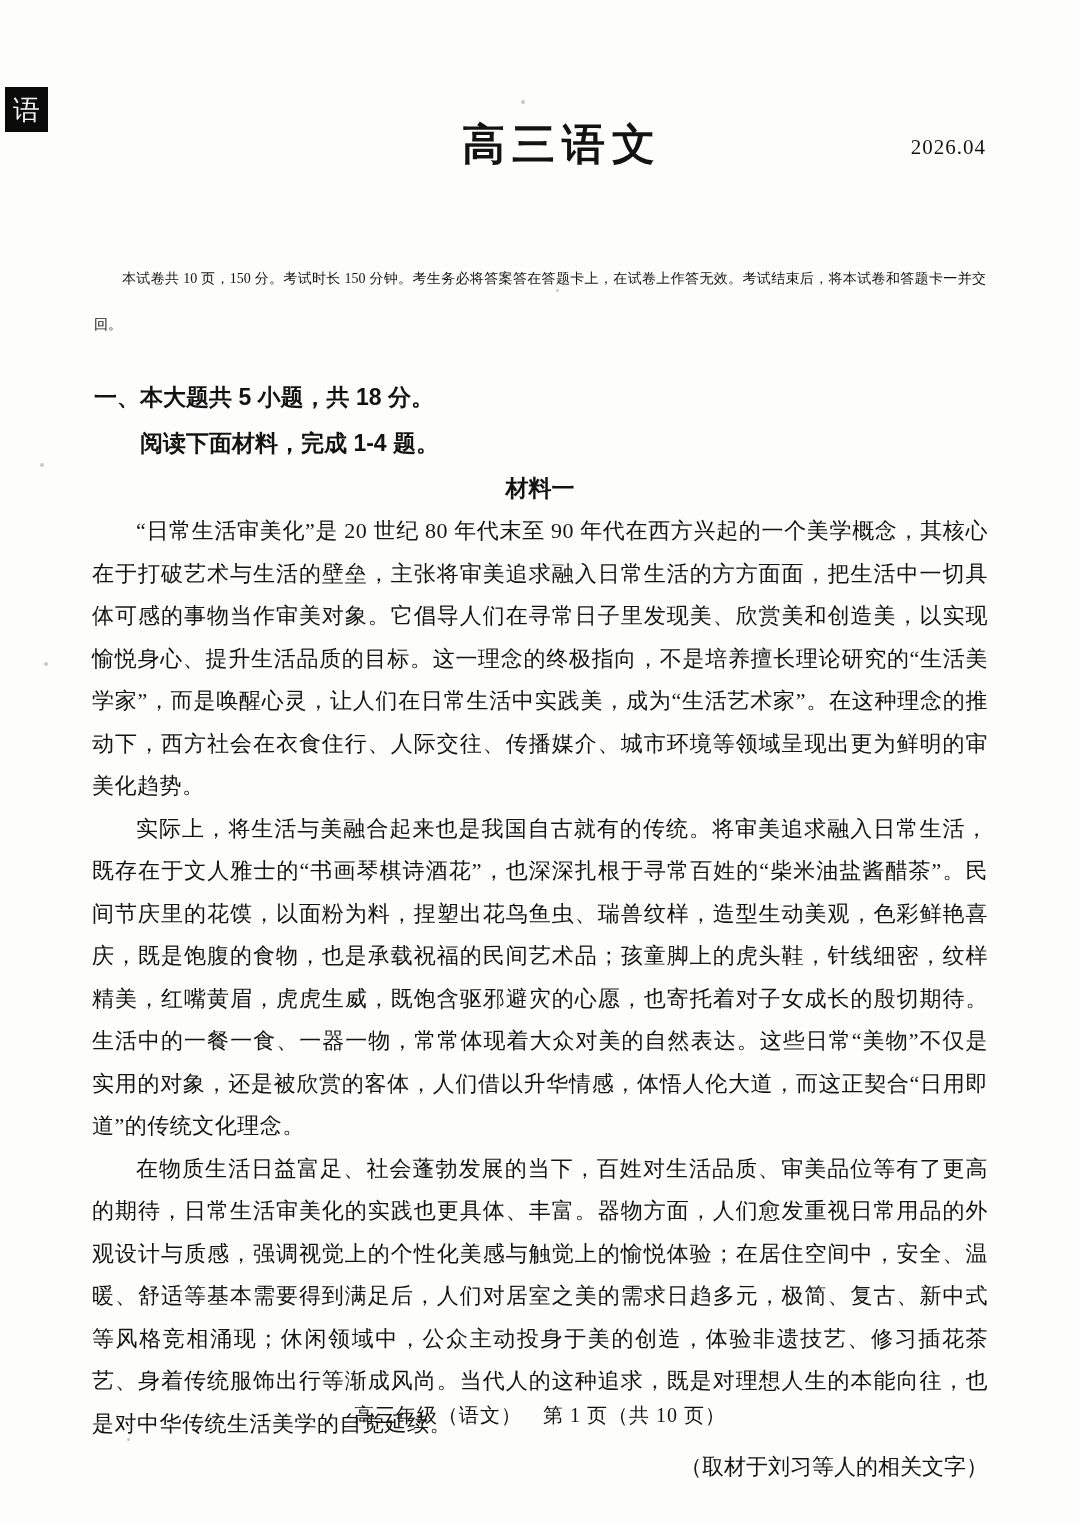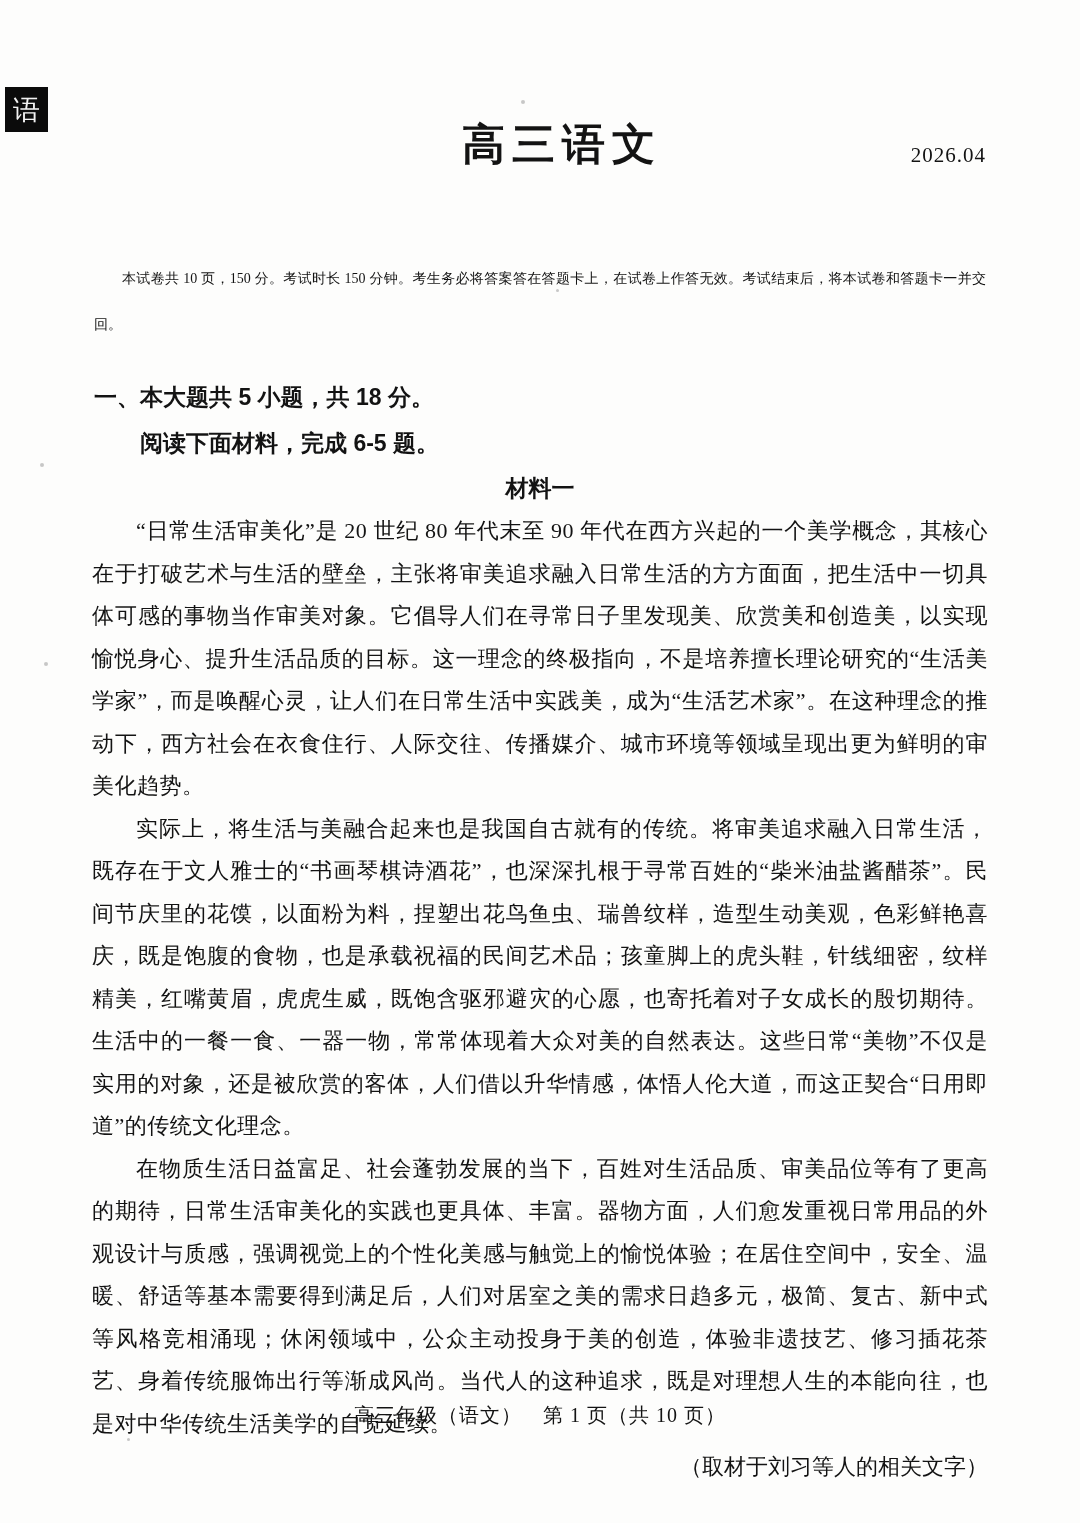--- a/index.html
+++ b/index.html
@@ -46,21 +46,21 @@
     font-size: 43px;
     font-weight: 900;
     letter-spacing: 7px;
     line-height: 52px;
     font-family: "Liberation Sans", sans-serif;
     margin-left: 44px;
   }
   .exam-date {
     position: absolute;
     right: 94px;
-    bottom: 2px;
+    bottom: 10px;
     font-size: 21px;
     font-weight: 400;
     letter-spacing: 1px;
     text-align: right;
   }
   .instructions {
     margin: 86px 94px 0 94px;
     font-size: 14px;
     line-height: 46px;
     text-align: justify;
@@ -131,21 +131,21 @@
     <div class="subject-row">
       <div class="subject-title">高三语文</div>
       <span class="exam-date">2026.04</span>
     </div>
   </div>
 
   <p class="instructions">本试卷共 10 页，150 分。考试时长 150 分钟。考生务必将答案答在答题卡上，在试卷上作答无效。考试结束后，将本试卷和答题卡一并交回。</p>
 
   <div class="section">
     <p class="section-heading">一、本大题共 5 小题，共 18 分。</p>
-    <p class="section-subheading">阅读下面材料，完成 6-5 题。</p>
+    <p class="section-subheading">阅读下面材料，完成 1-4 题。</p>
     <p class="material-title">材料一</p>
     <p class="body-para">“日常生活审美化”是 20 世纪 80 年代末至 90 年代在西方兴起的一个美学概念，其核心在于打破艺术与生活的壁垒，主张将审美追求融入日常生活的方方面面，把生活中一切具体可感的事物当作审美对象。它倡导人们在寻常日子里发现美、欣赏美和创造美，以实现愉悦身心、提升生活品质的目标。这一理念的终极指向，不是培养擅长理论研究的“生活美学家”，而是唤醒心灵，让人们在日常生活中实践美，成为“生活艺术家”。在这种理念的推动下，西方社会在衣食住行、人际交往、传播媒介、城市环境等领域呈现出更为鲜明的审美化趋势。</p>
     <p class="body-para">实际上，将生活与美融合起来也是我国自古就有的传统。将审美追求融入日常生活，既存在于文人雅士的“书画琴棋诗酒花”，也深深扎根于寻常百姓的“柴米油盐酱醋茶”。民间节庆里的花馍，以面粉为料，捏塑出花鸟鱼虫、瑞兽纹样，造型生动美观，色彩鲜艳喜庆，既是饱腹的食物，也是承载祝福的民间艺术品；孩童脚上的虎头鞋，针线细密，纹样精美，红嘴黄眉，虎虎生威，既饱含驱邪避灾的心愿，也寄托着对子女成长的殷切期待。生活中的一餐一食、一器一物，常常体现着大众对美的自然表达。这些日常“美物”不仅是实用的对象，还是被欣赏的客体，人们借以升华情感，体悟人伦大道，而这正契合“日用即道”的传统文化理念。</p>
     <p class="body-para">在物质生活日益富足、社会蓬勃发展的当下，百姓对生活品质、审美品位等有了更高的期待，日常生活审美化的实践也更具体、丰富。器物方面，人们愈发重视日常用品的外观设计与质感，强调视觉上的个性化美感与触觉上的愉悦体验；在居住空间中，安全、温暖、舒适等基本需要得到满足后，人们对居室之美的需求日趋多元，极简、复古、新中式等风格竞相涌现；休闲领域中，公众主动投身于美的创造，体验非遗技艺、修习插花茶艺、身着传统服饰出行等渐成风尚。当代人的这种追求，既是对理想人生的本能向往，也是对中华传统生活美学的自觉延续。</p>
     <p class="attribution">（取材于刘习等人的相关文字）</p>
   </div>
 
   <div class="page-footer">高三年级（语文）　第 1 页（共 10 页）</div>
 
   <span class="speck" style="left:521px; top:100px; width:4px; height:4px;"></span>

